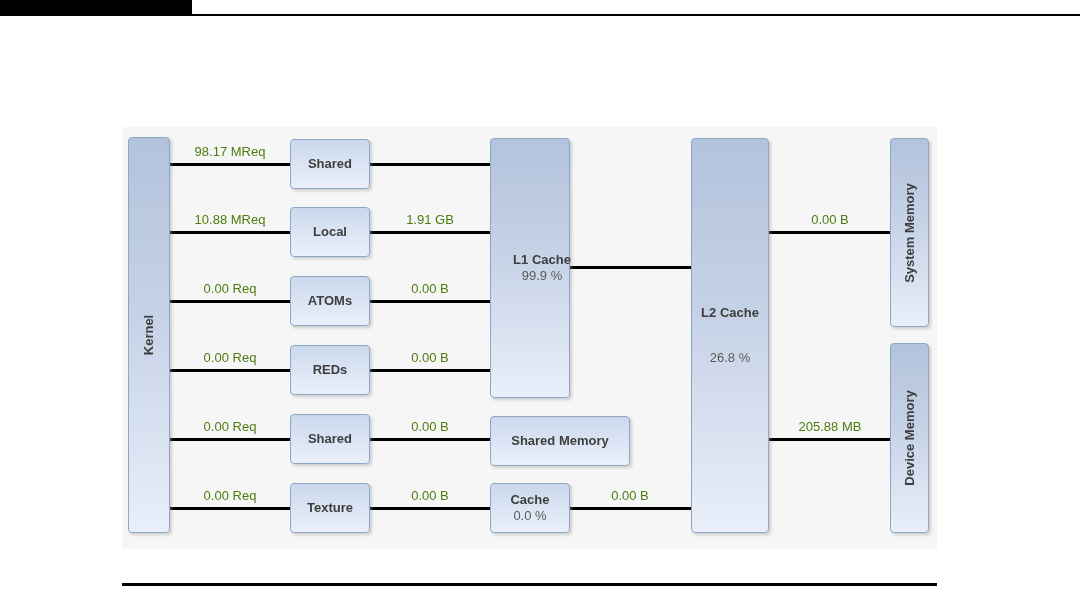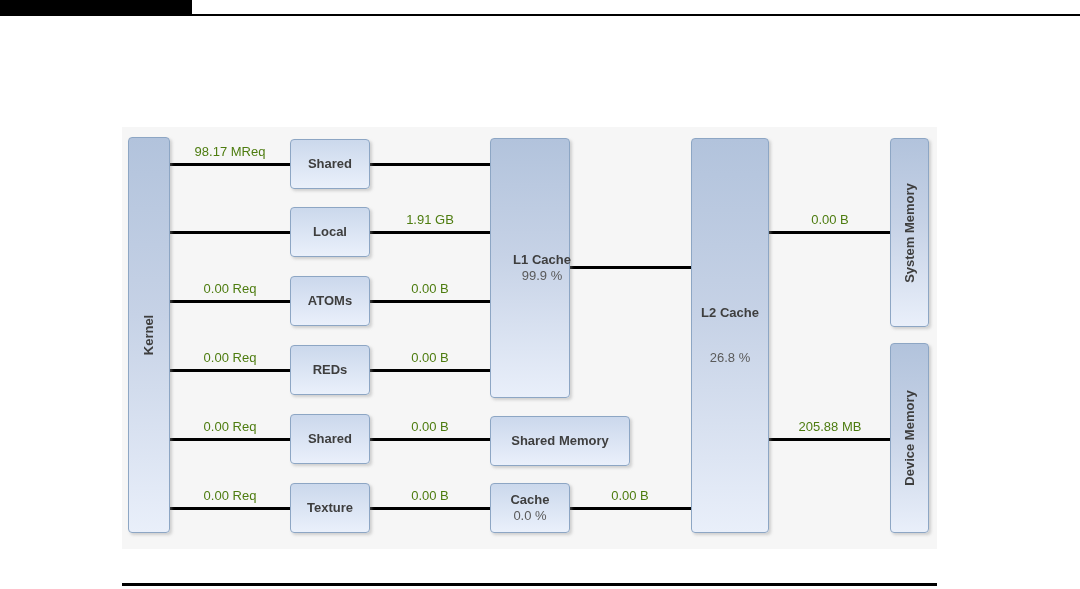--- a/index.html
+++ b/index.html
@@ -66,20 +66,21 @@
     <div class="link" style="left:248px;top:310.5px;width:120px;"></div>
     <div class="link" style="left:248px;top:379.5px;width:120px;"></div>
 
     <div class="link" style="left:448px;top:138.5px;width:121px;"></div>
     <div class="link" style="left:448px;top:379.5px;width:121px;"></div>
 
     <div class="link" style="left:647px;top:103.5px;width:121px;"></div>
     <div class="link" style="left:647px;top:310.5px;width:121px;"></div>
 
     <div class="link-label" style="left:28px;top:17px;">98.17 MReq</div>
+    <div class="link-label" style="left:28px;top:85px;">10.88 MReq</div>
     <div class="link-label" style="left:28px;top:154px;">0.00 Req</div>
     <div class="link-label" style="left:28px;top:223px;">0.00 Req</div>
     <div class="link-label" style="left:28px;top:292px;">0.00 Req</div>
     <div class="link-label" style="left:28px;top:361px;">0.00 Req</div>
 
     <div class="link-label" style="left:228px;top:85px;">1.91 GB</div>
     <div class="link-label" style="left:228px;top:154px;">0.00 B</div>
     <div class="link-label" style="left:228px;top:223px;">0.00 B</div>
     <div class="link-label" style="left:228px;top:292px;">0.00 B</div>
     <div class="link-label" style="left:228px;top:361px;">0.00 B</div>

